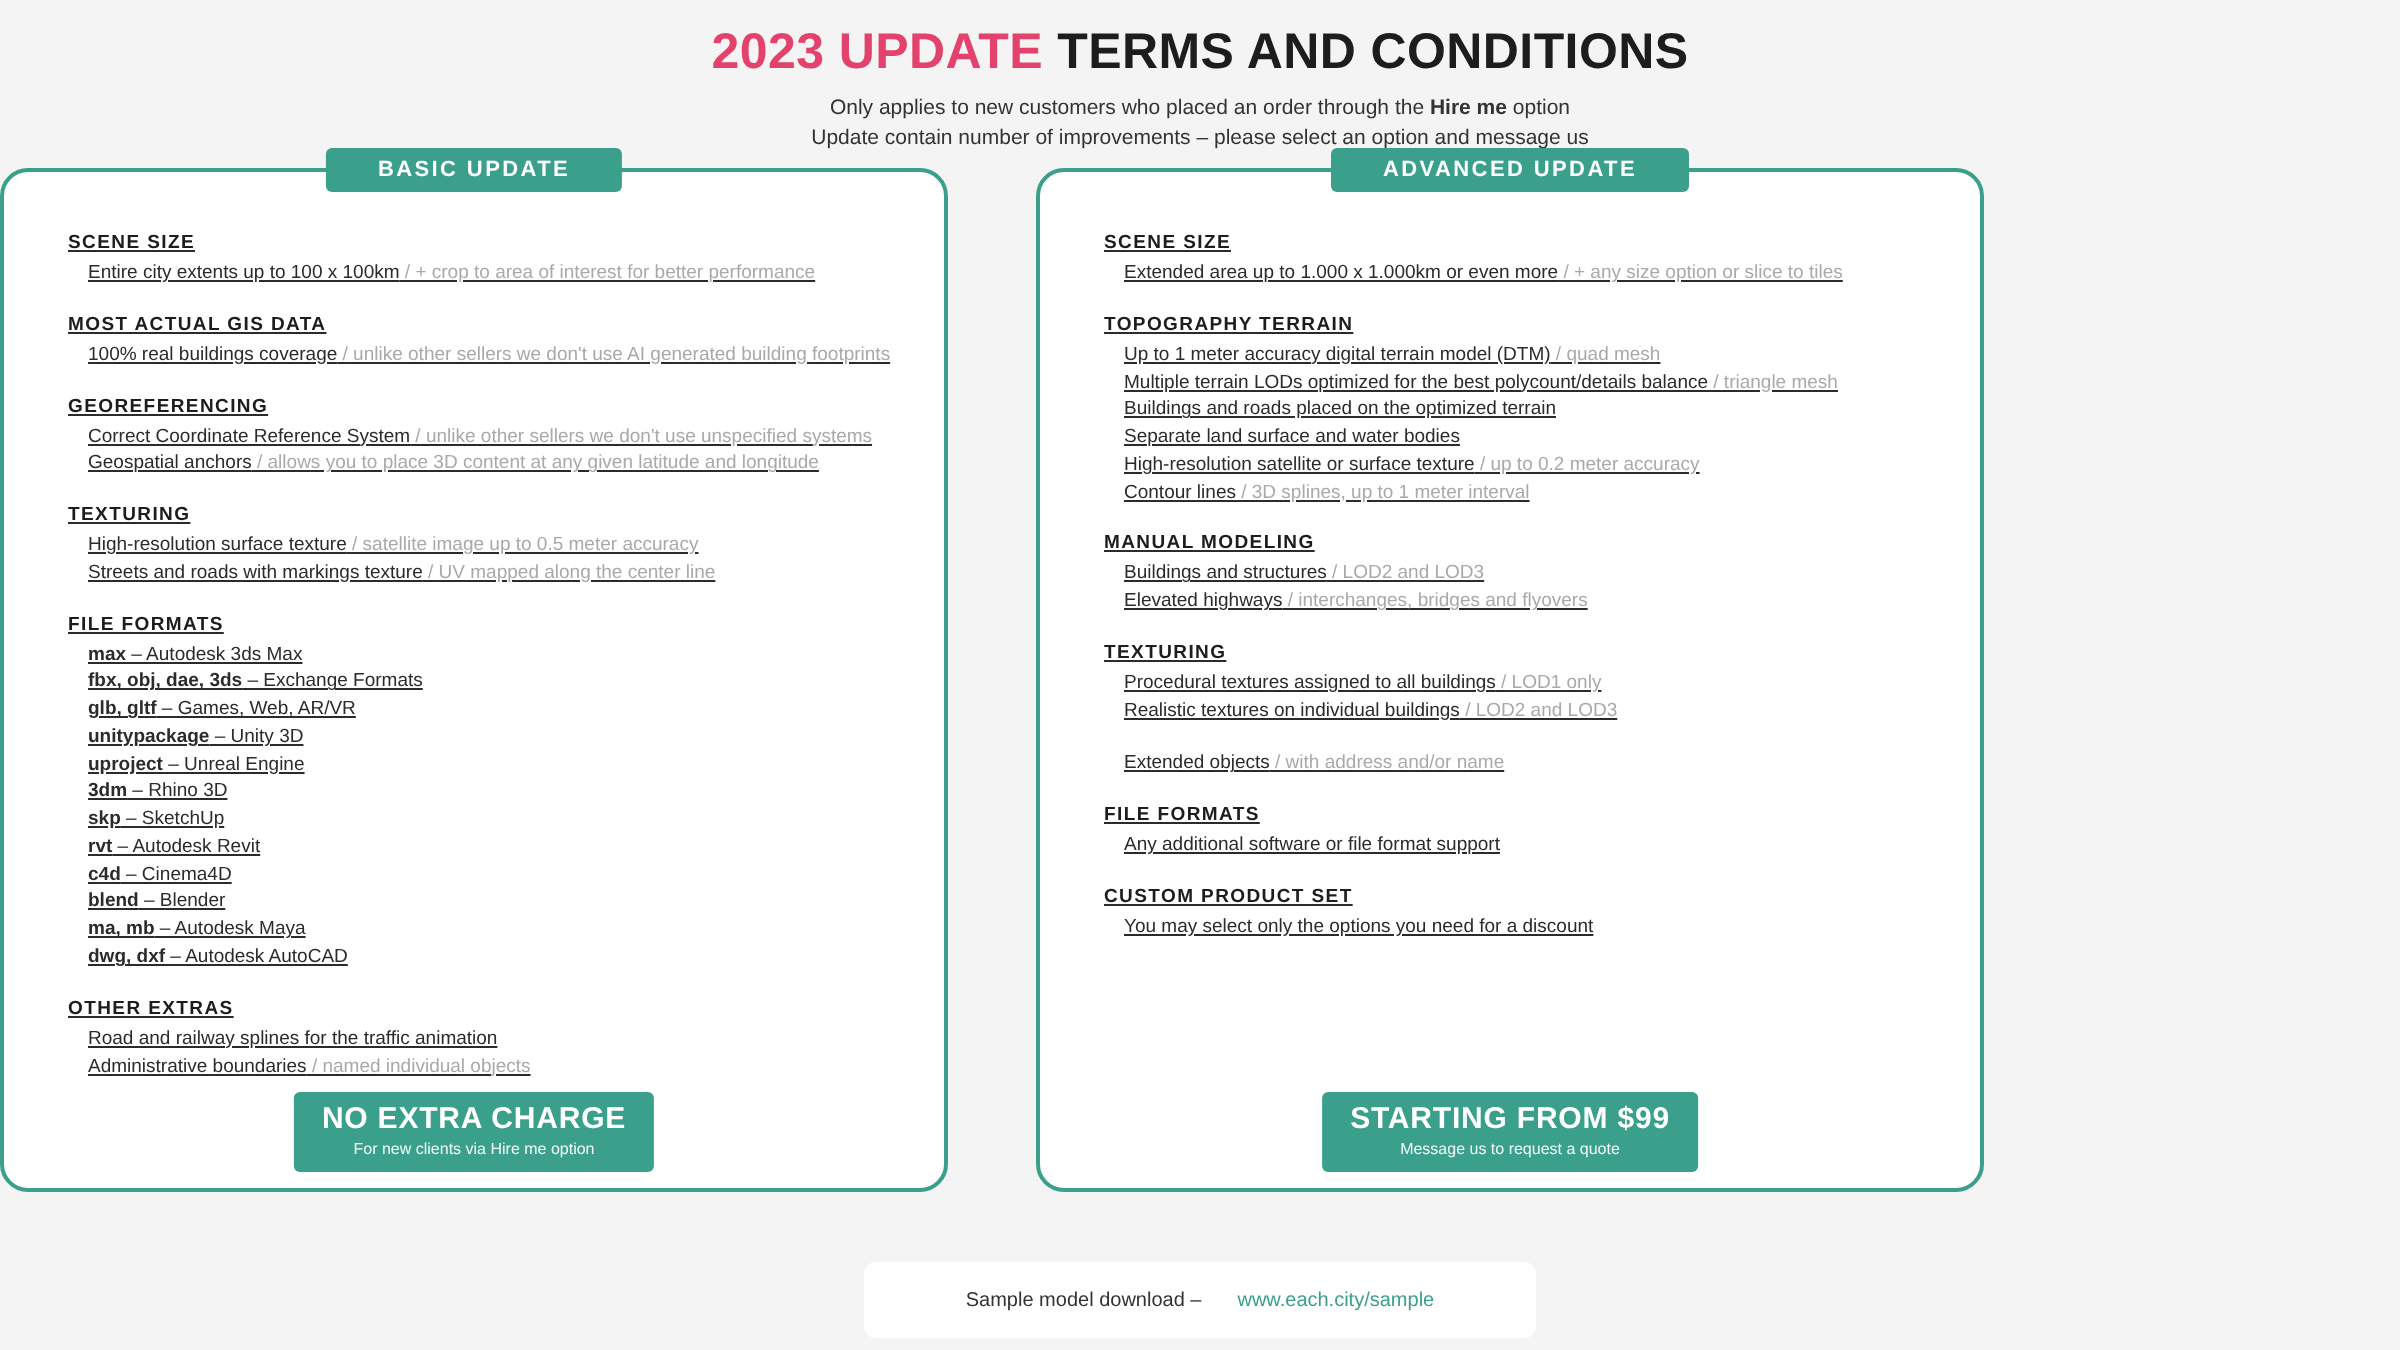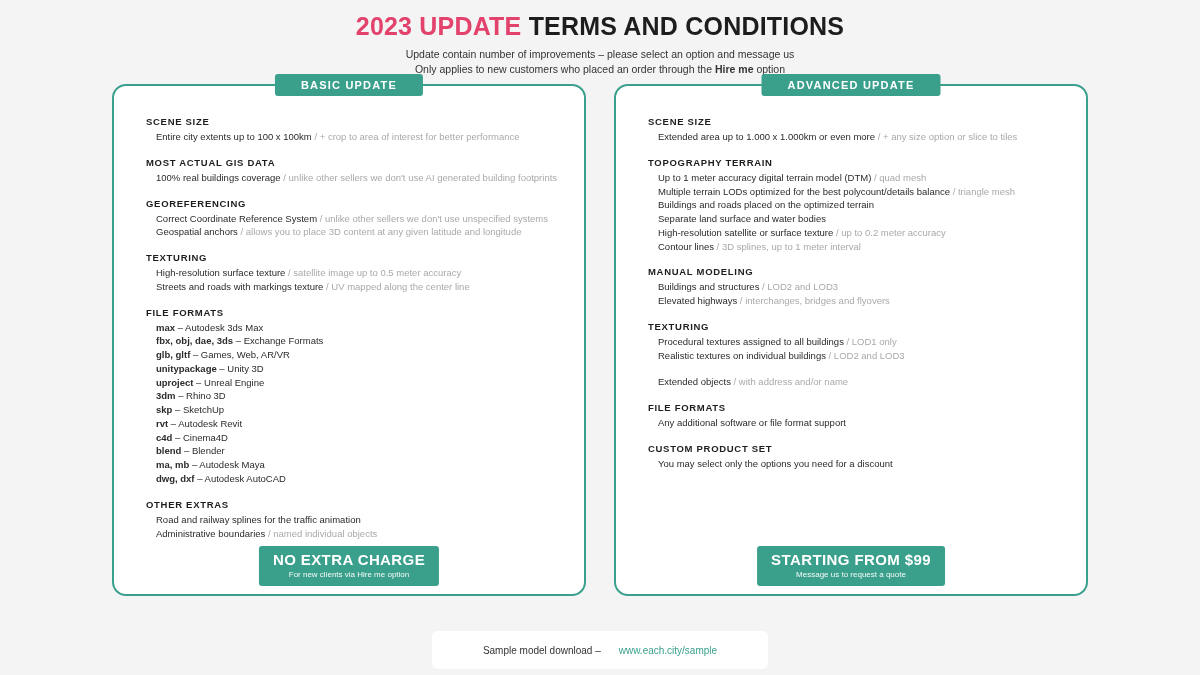--- a/index.html
+++ b/index.html
@@ -30,22 +30,23 @@
     margin-top: 6px;
     line-height: 1.45;
   }
   .header .sub b { font-weight: bold; }
 
   
   .cards {
     position: absolute;
     top: 84px; left: 0; right: 0;
     display: flex;
-    justify-content: center;
-    gap: 28px;
+    justify-content: flex-start;
+    gap: 44px;
+    text-decoration: underline;
   }
   .card {
     position: relative;
     width: 474px;
     height: 512px;
     border: 2px solid #3aa08c;
     border-radius: 14px;
     background: #ffffff;
   }
   .card-title {
@@ -136,24 +137,24 @@
 <body>
 
 <div class="page">
 
   <div class="header">
     <h1>
       <span class="accent">2023 UPDATE</span>
       <span>TERMS AND CONDITIONS</span>
     </h1>
     <div class="sub">
-      <div>Update contain number of improvements – please select an option and message us</div>
       <div>
         <span>Only applies to new customers who placed an order through the </span><b>Hire me</b><span> option</span>
       </div>
+      <div>Update contain number of improvements – please select an option and message us</div>
     </div>
   </div>
 
   <div class="cards">
 
     <div class="card">
       <div class="card-title">BASIC UPDATE</div>
       <div class="card-body" id="basic-body">
           <div class="group">
             <div class="group-heading">SCENE SIZE</div>

